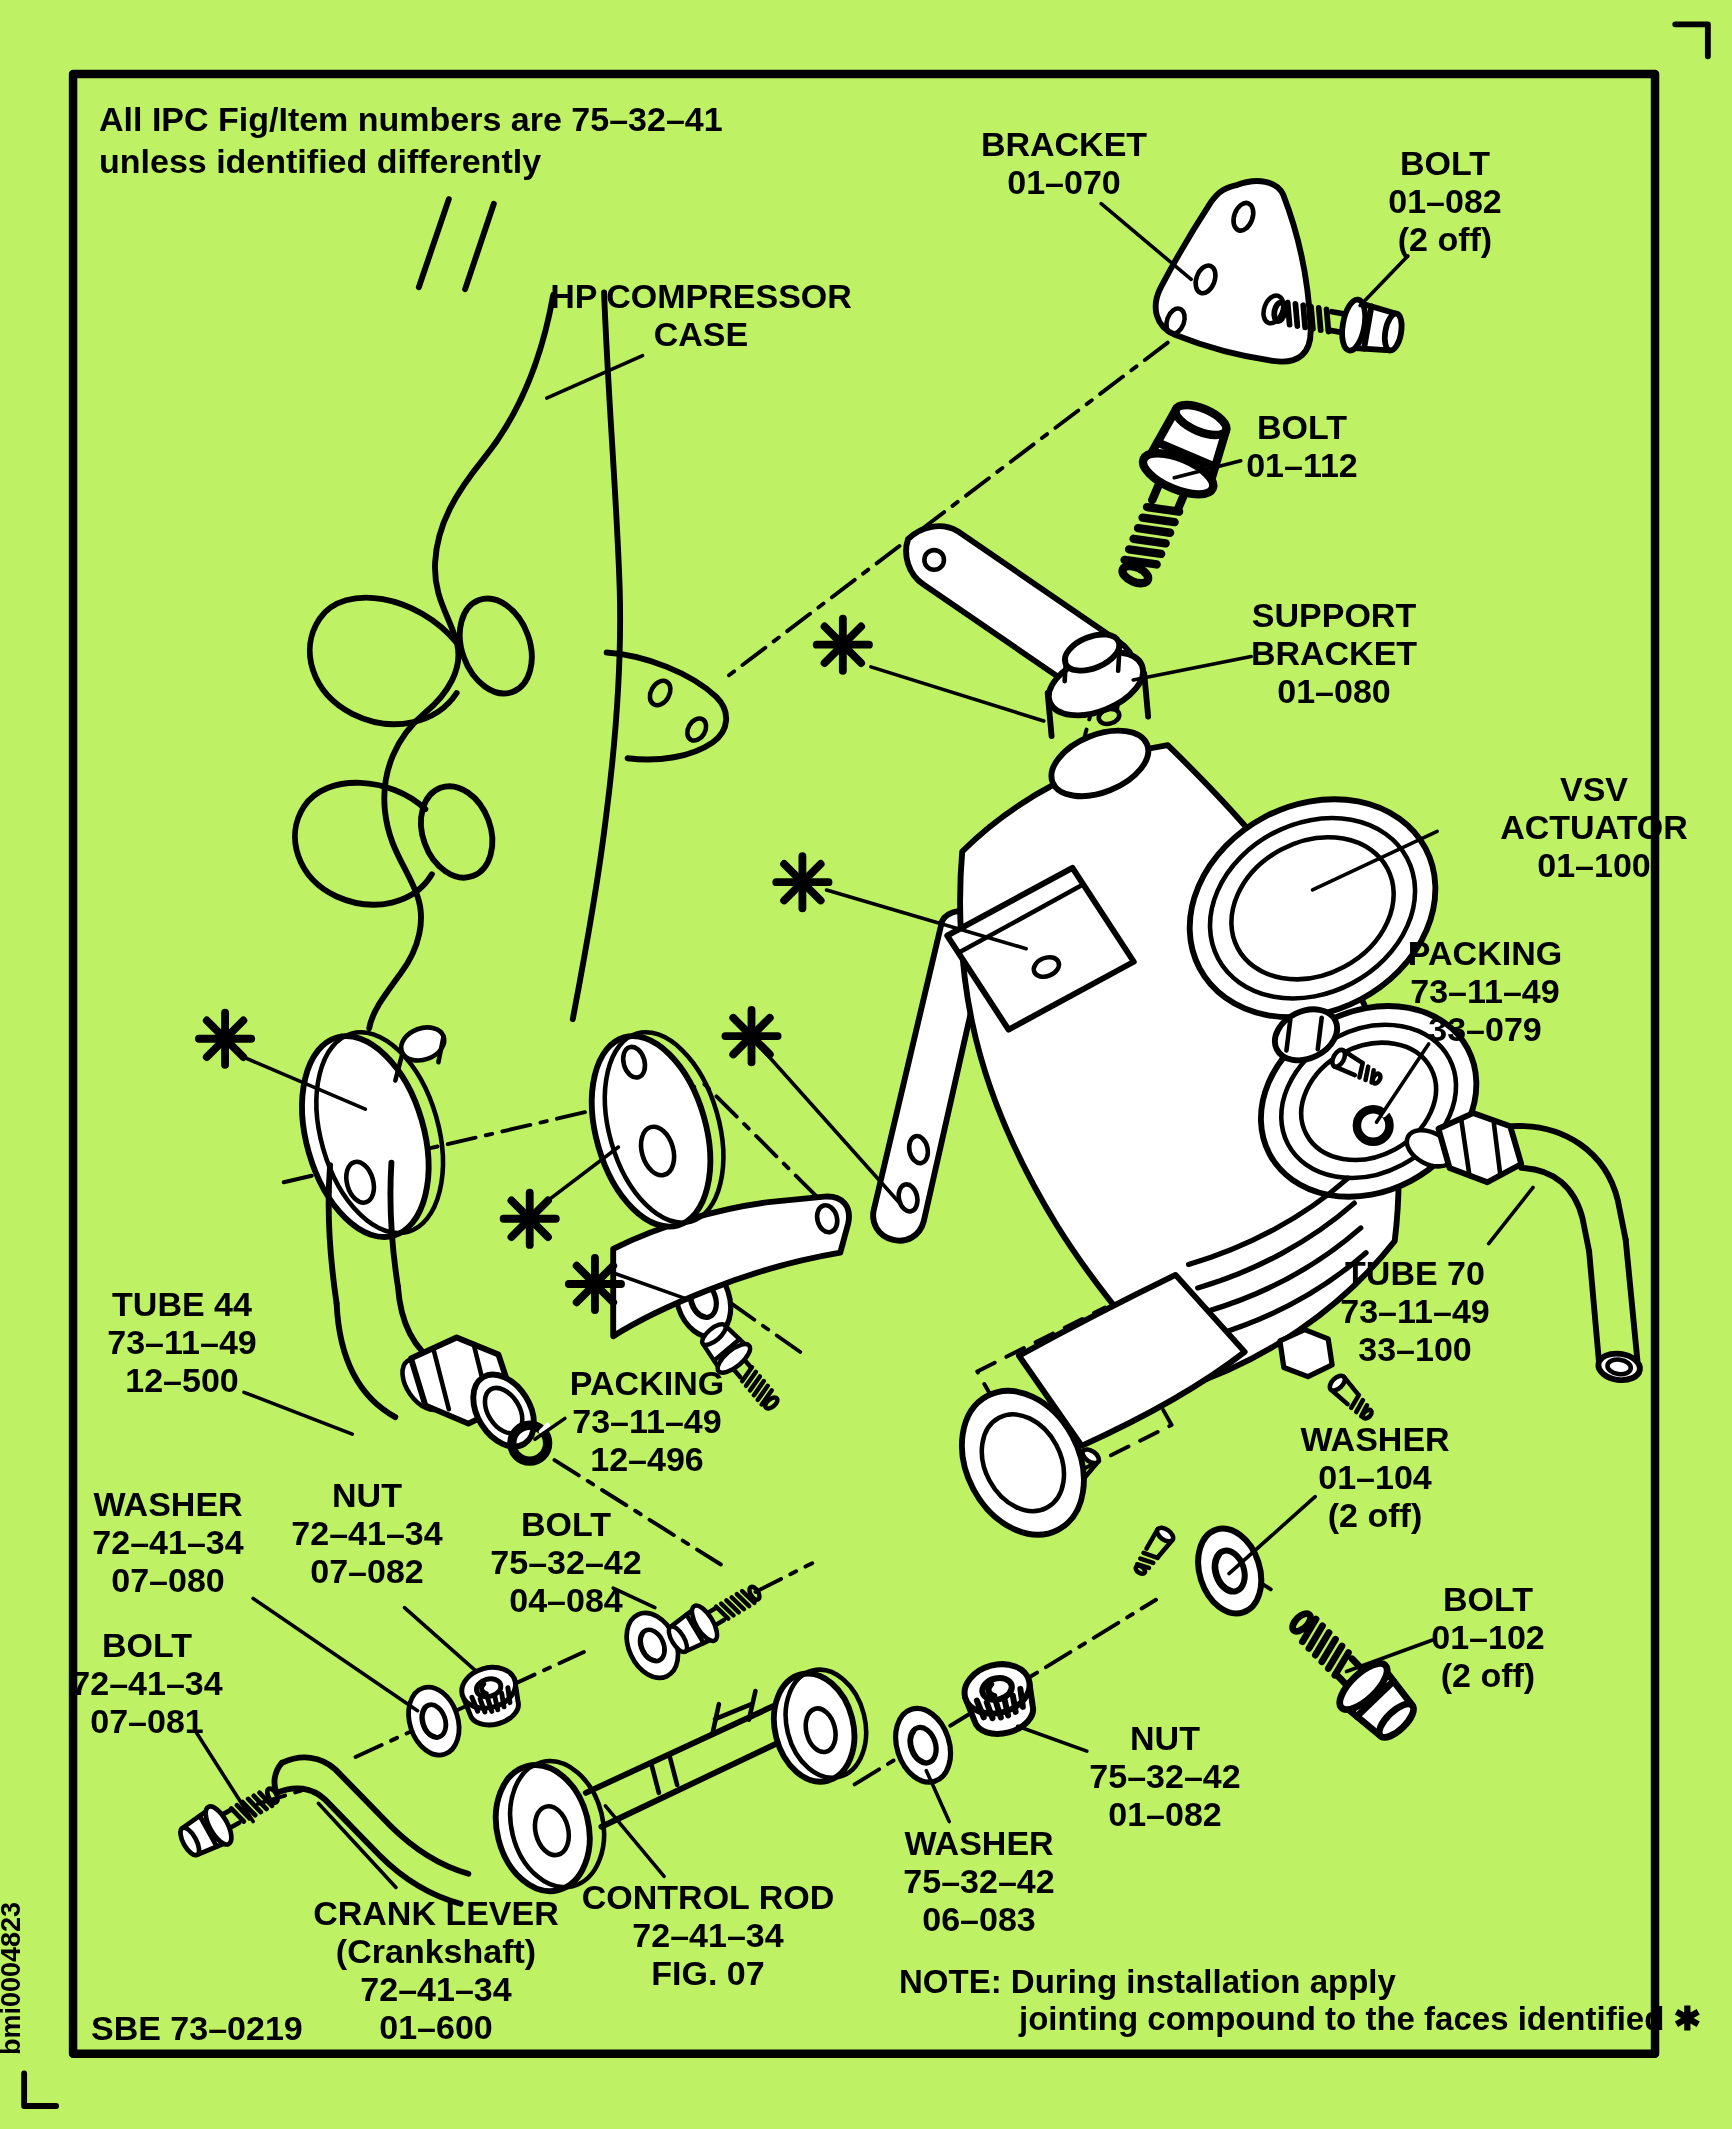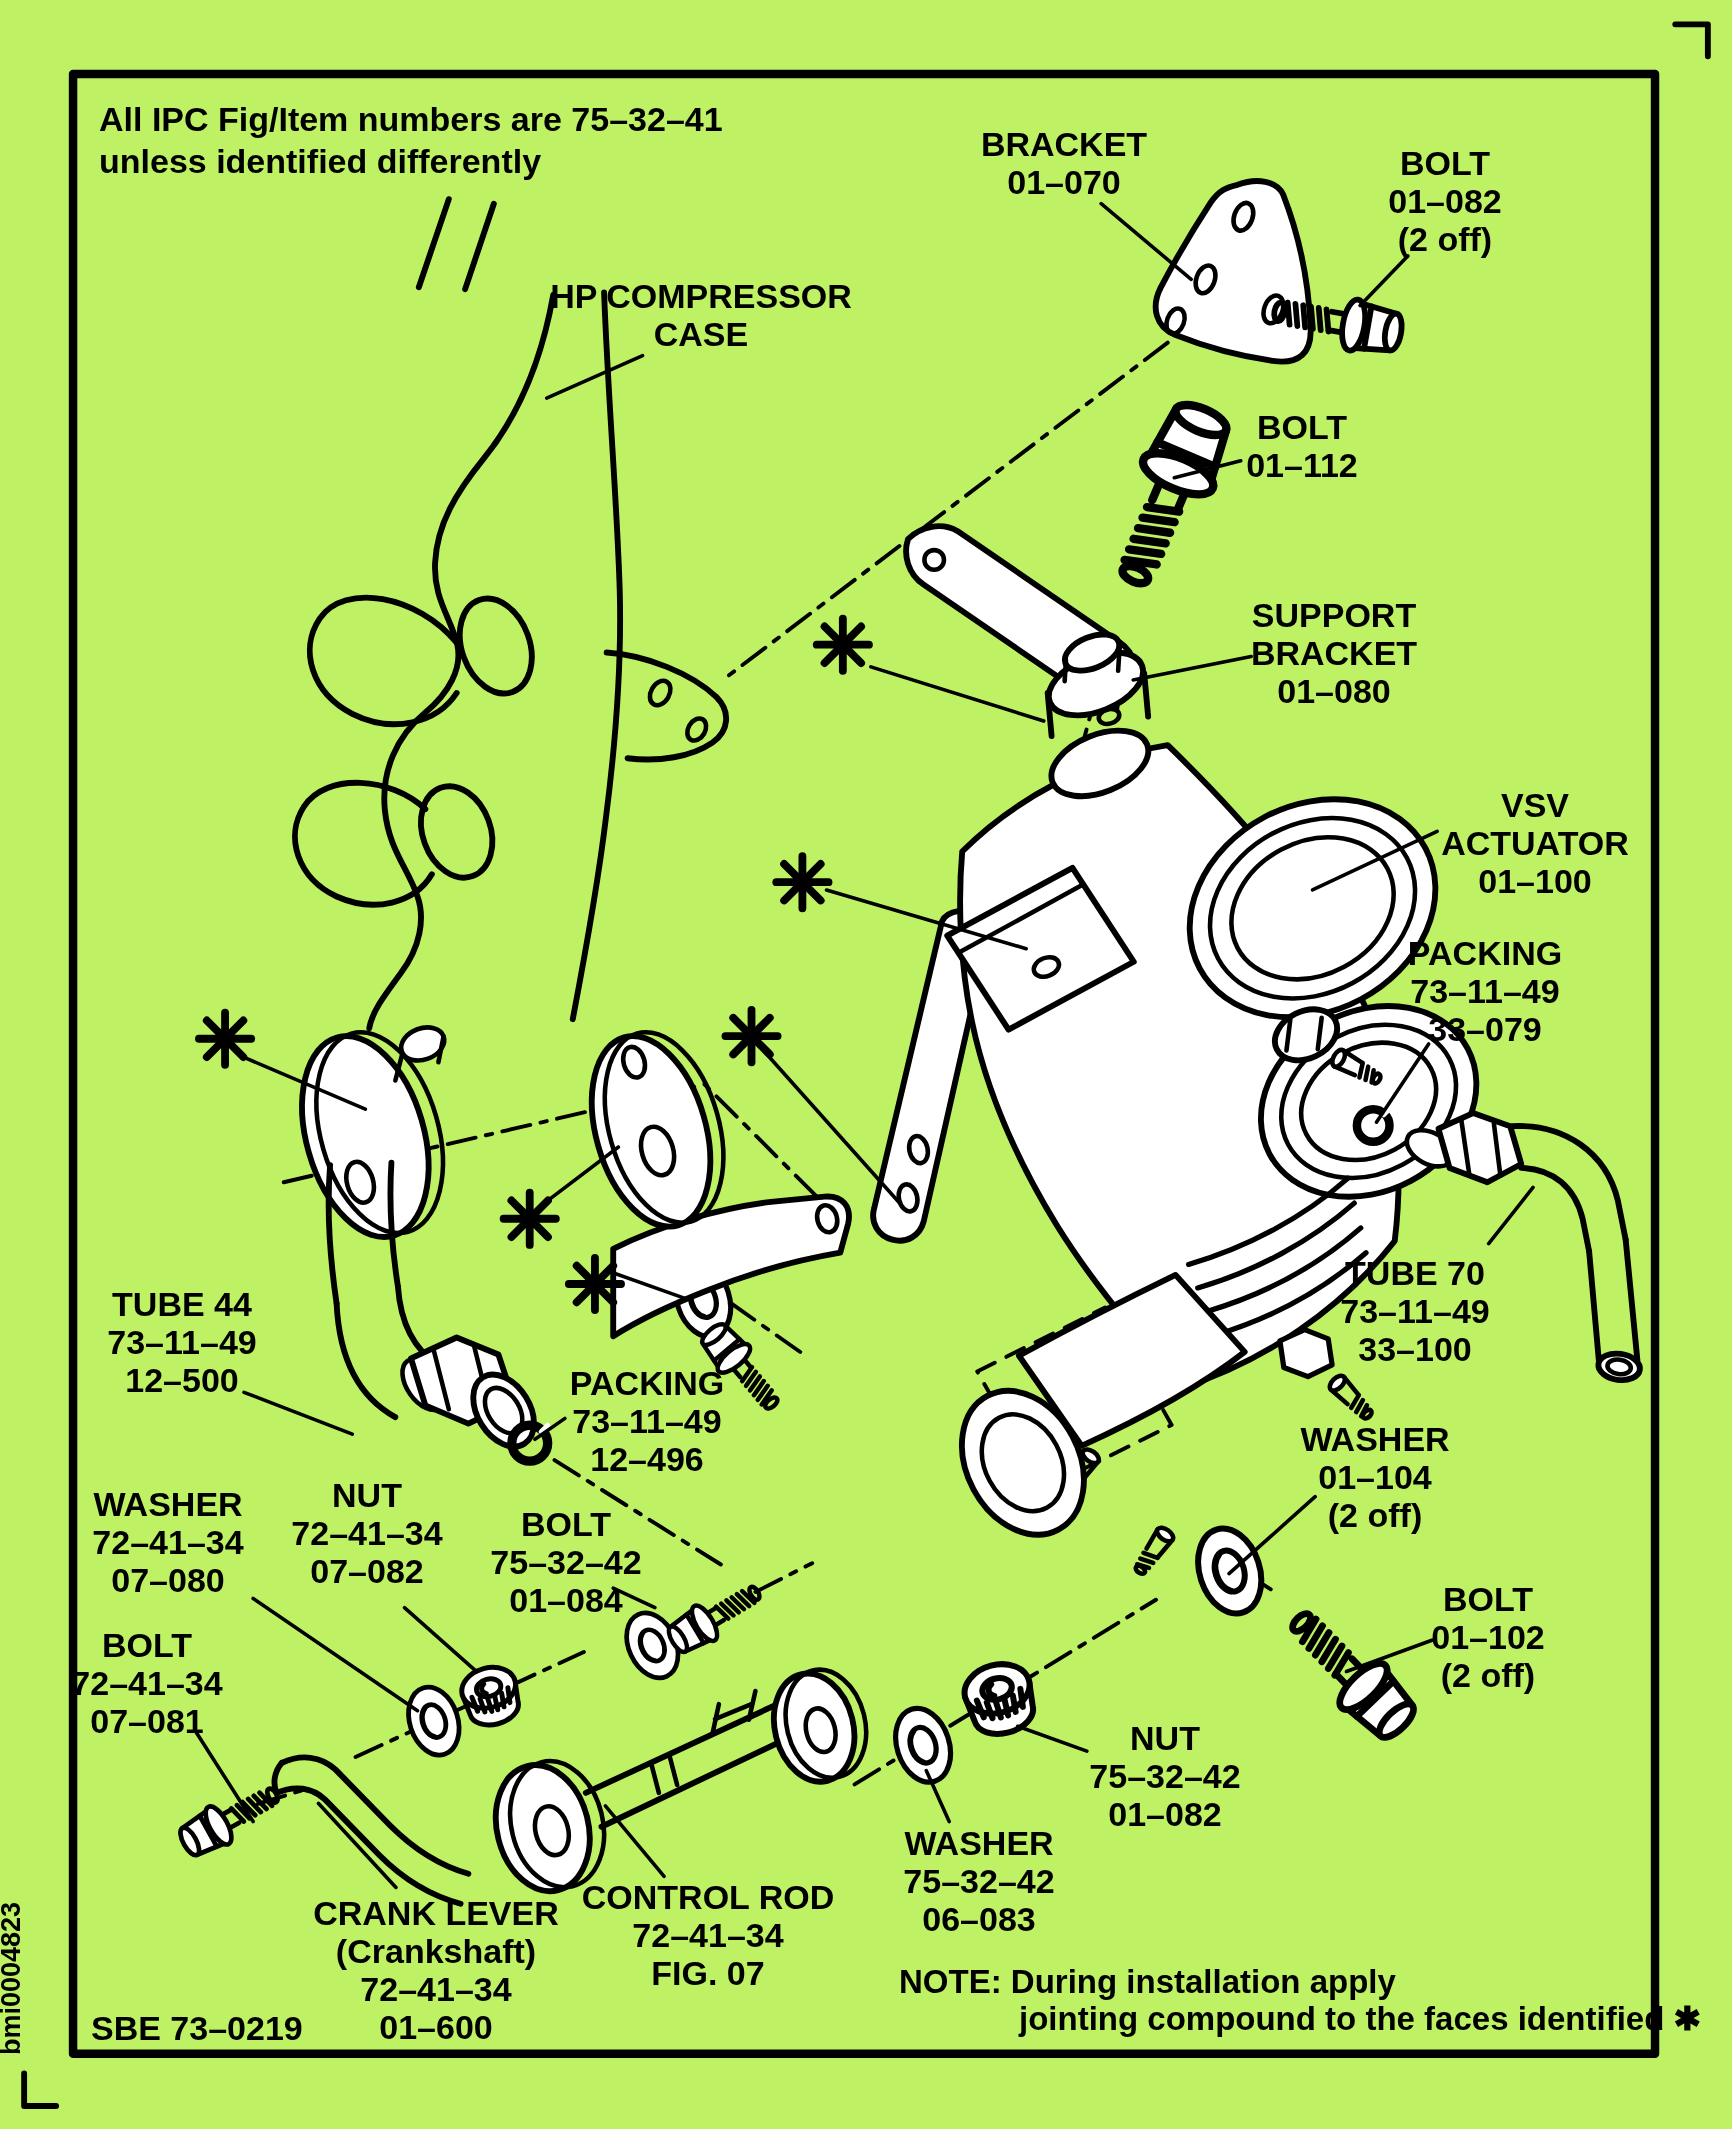--- a/index.html
+++ b/index.html
@@ -346,21 +346,21 @@
       </div>
       <div class="plabel center" style="left: 1302px; top: 408px;">
         <div>BOLT</div>
         <div>01–112</div>
       </div>
       <div class="plabel center" style="left: 1334px; top: 596px;">
         <div>SUPPORT</div>
         <div>BRACKET</div>
         <div>01–080</div>
       </div>
-      <div class="plabel center" style="left: 1535px; top: 770px; margin-top: 16px;">
+      <div class="plabel center" style="left: 1594px; top: 770px;">
         <div>VSV</div>
         <div>ACTUATOR</div>
         <div>01–100</div>
       </div>
       <div class="plabel center" style="left: 1485px; top: 934px;">
         <div>PACKING</div>
         <div>73–11–49</div>
         <div>33–079</div>
       </div>
       <div class="plabel center" style="left: 1415px; top: 1254px;">
@@ -404,21 +404,21 @@
         <div>07–080</div>
       </div>
       <div class="plabel center" style="left: 367px; top: 1476px;">
         <div>NUT</div>
         <div>72–41–34</div>
         <div>07–082</div>
       </div>
       <div class="plabel center" style="left: 566px; top: 1505px;">
         <div>BOLT</div>
         <div>75–32–42</div>
-        <div>01–084</div>
+        <div>04–084</div>
       </div>
       <div class="plabel center" style="left: 147px; top: 1626px;">
         <div>BOLT</div>
         <div>72–41–34</div>
         <div>07–081</div>
       </div>
       <div class="plabel center" style="left: 436px; top: 1894px;">
         <div>CRANK LEVER</div>
         <div>(Crankshaft)</div>
         <div>72–41–34</div>

